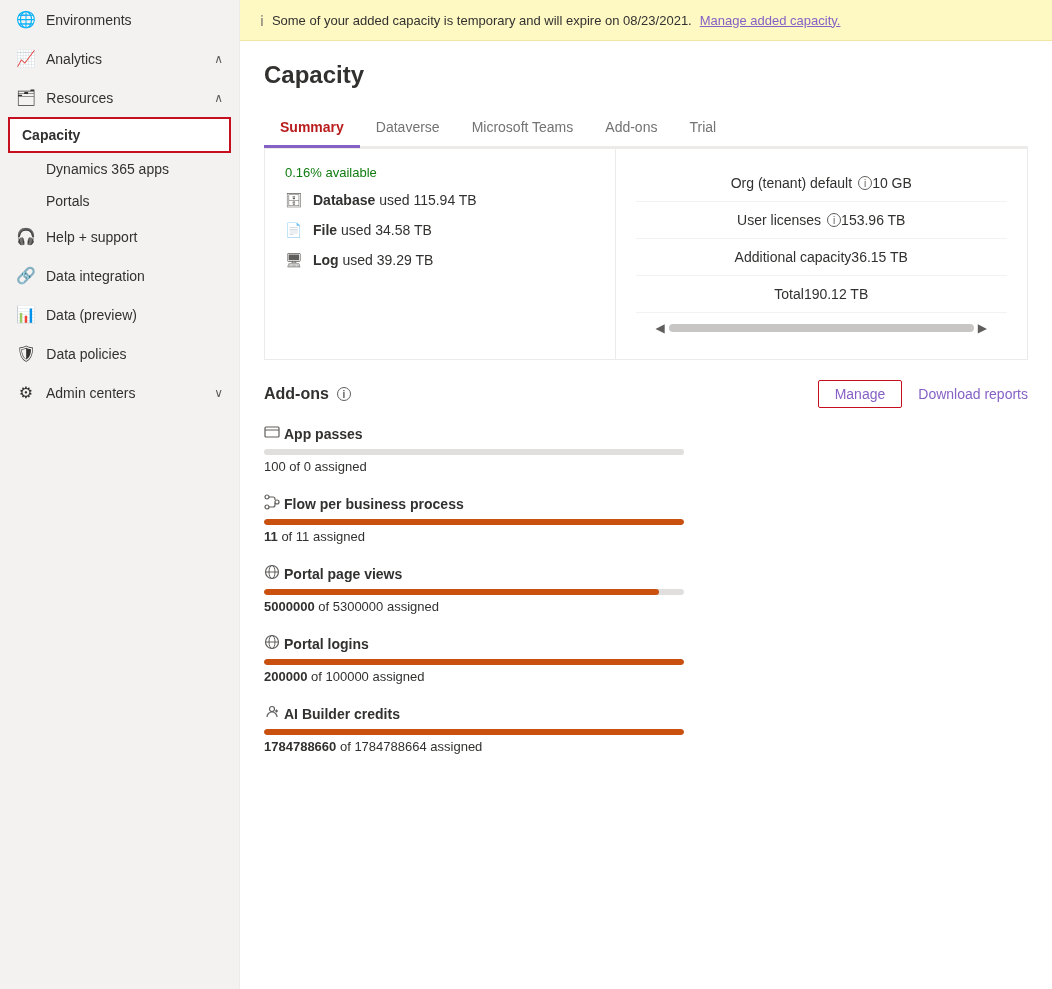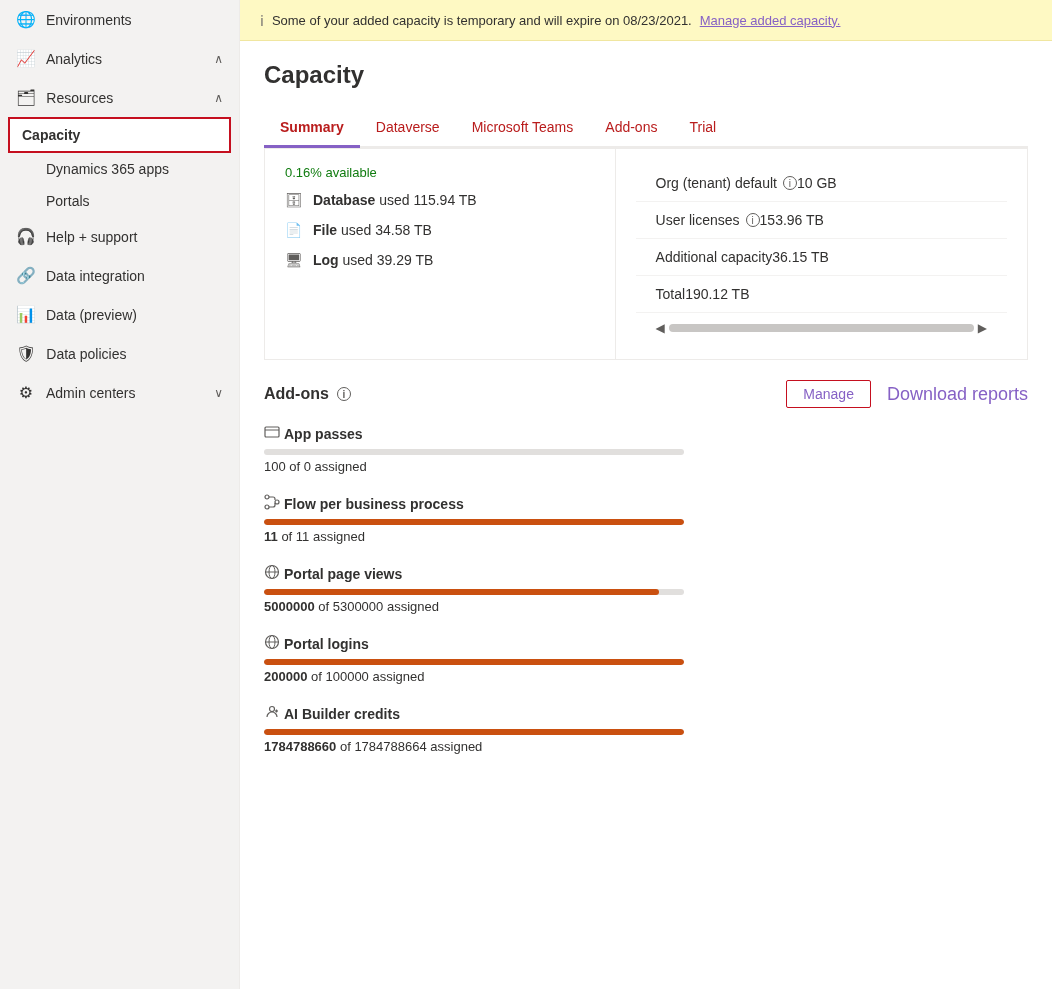--- a/index.html
+++ b/index.html
@@ -88,21 +88,21 @@
     .tabs {
       display: flex;
       gap: 0;
       border-bottom: 2px solid #edebe9;
       margin-bottom: 0;
     }
     .tab {
       padding: 10px 16px;
       cursor: pointer;
       font-size: 14px;
-      color: #b91c1c;
+      color: #737373;
       border-bottom: 3px solid transparent;
       margin-bottom: -2px;
     }
     .tab.active {
       font-weight: 600;
       border-bottom: 3px solid #8661c5;
       color: #b91c1c;
     }
 
     
@@ -123,21 +123,21 @@
       display: flex;
       align-items: center;
       gap: 10px;
       margin-bottom: 14px;
       font-size: 14px;
     }
     .storage-row .icon { color: #605e5c; font-size: 14px; min-width: 18px; }
     .storage-row strong { font-weight: 600; }
     .capacity-row {
       display: flex;
-      justify-content: flex-start;
+      justify-content: center;
       padding: 10px 20px;
       font-size: 14px;
       border-bottom: 1px solid #f3f2f1;
     }
     .capacity-row:last-child { border-bottom: none; }
     .capacity-row .label-col { color: #323130; display: flex; align-items: center; gap: 6px; }
     .capacity-row .value-col { font-weight: 400; }
     .info-circle { display: inline-flex; align-items: center; justify-content: center; width: 14px; height: 14px; border-radius: 50%; border: 1px solid #605e5c; font-size: 10px; color: #605e5c; cursor: pointer; }
 
     
@@ -173,21 +173,21 @@
     .addons-actions { display: flex; align-items: center; gap: 16px; padding-left: 24px; }
     .btn-manage {
       border: 1px solid #c50f1f;
       color: #8661c5;
       background: #fff;
       padding: 5px 16px;
       cursor: pointer;
       font-size: 14px;
       border-radius: 2px;
     }
-    .link-download { color: #8661c5; cursor: pointer; font-size: 18px; text-decoration: none; }
+    .link-download { color: #8661c5; cursor: pointer; font-size: 14px; text-decoration: none; }
 
     
     .addon-item { margin-bottom: 20px; }
     .addon-name {
       display: flex;
       align-items: center;
       gap: 4px;
       font-size: 14px;
       font-weight: 600;
       margin-bottom: 6px;

